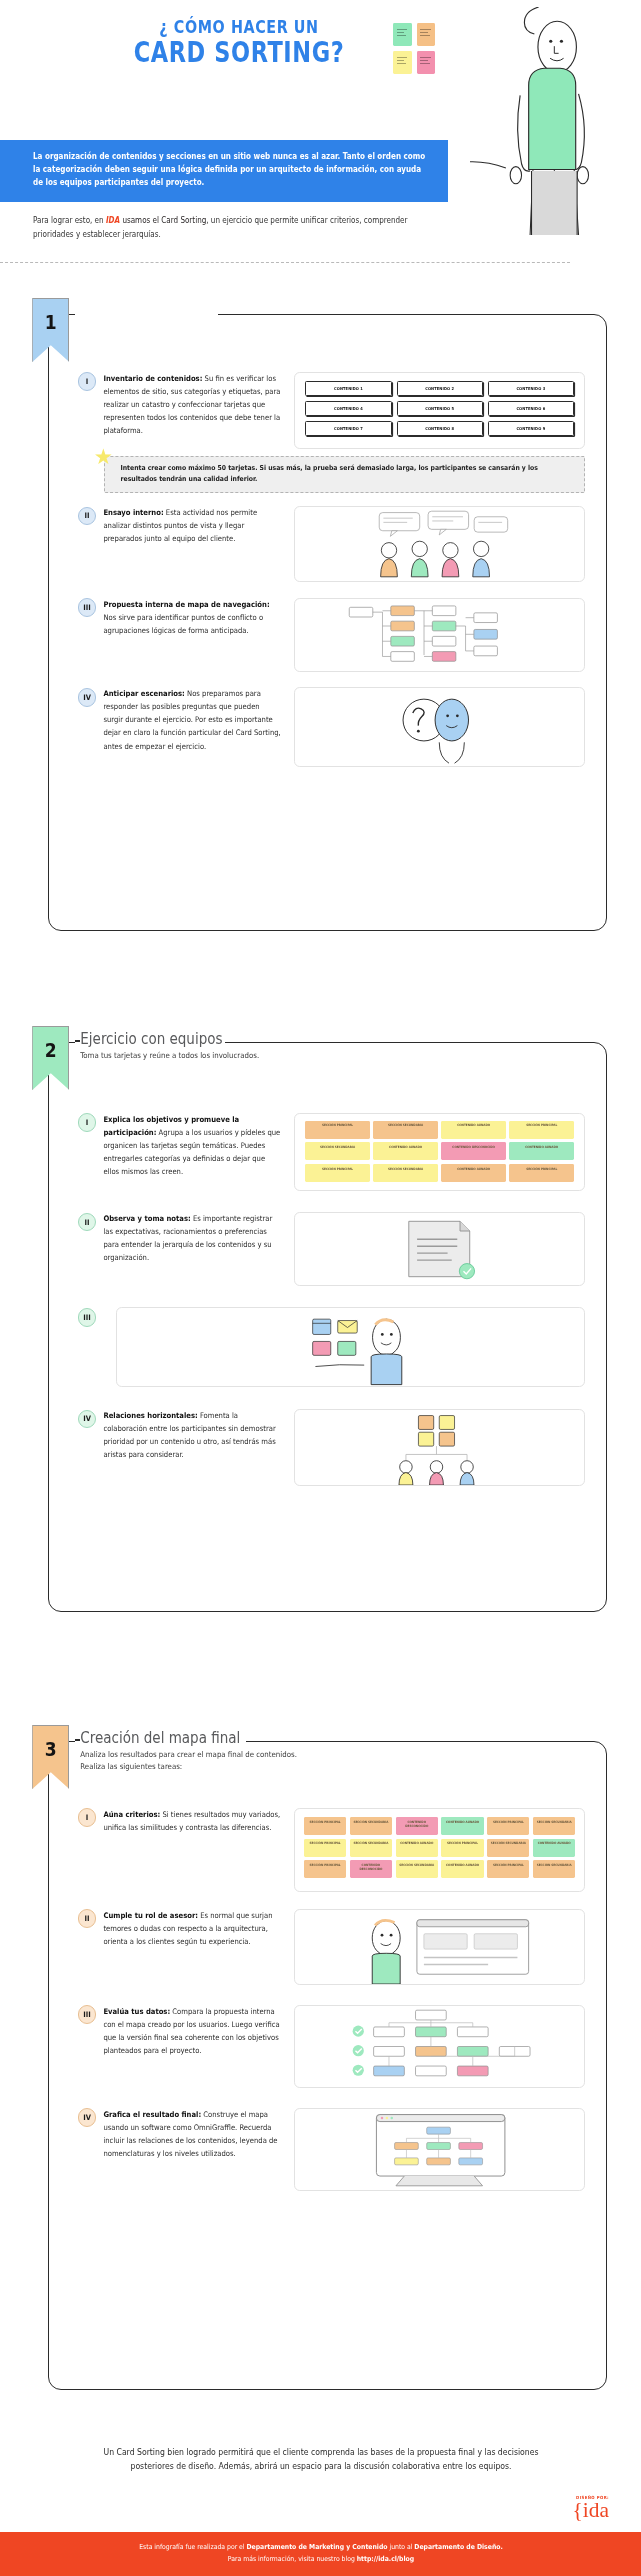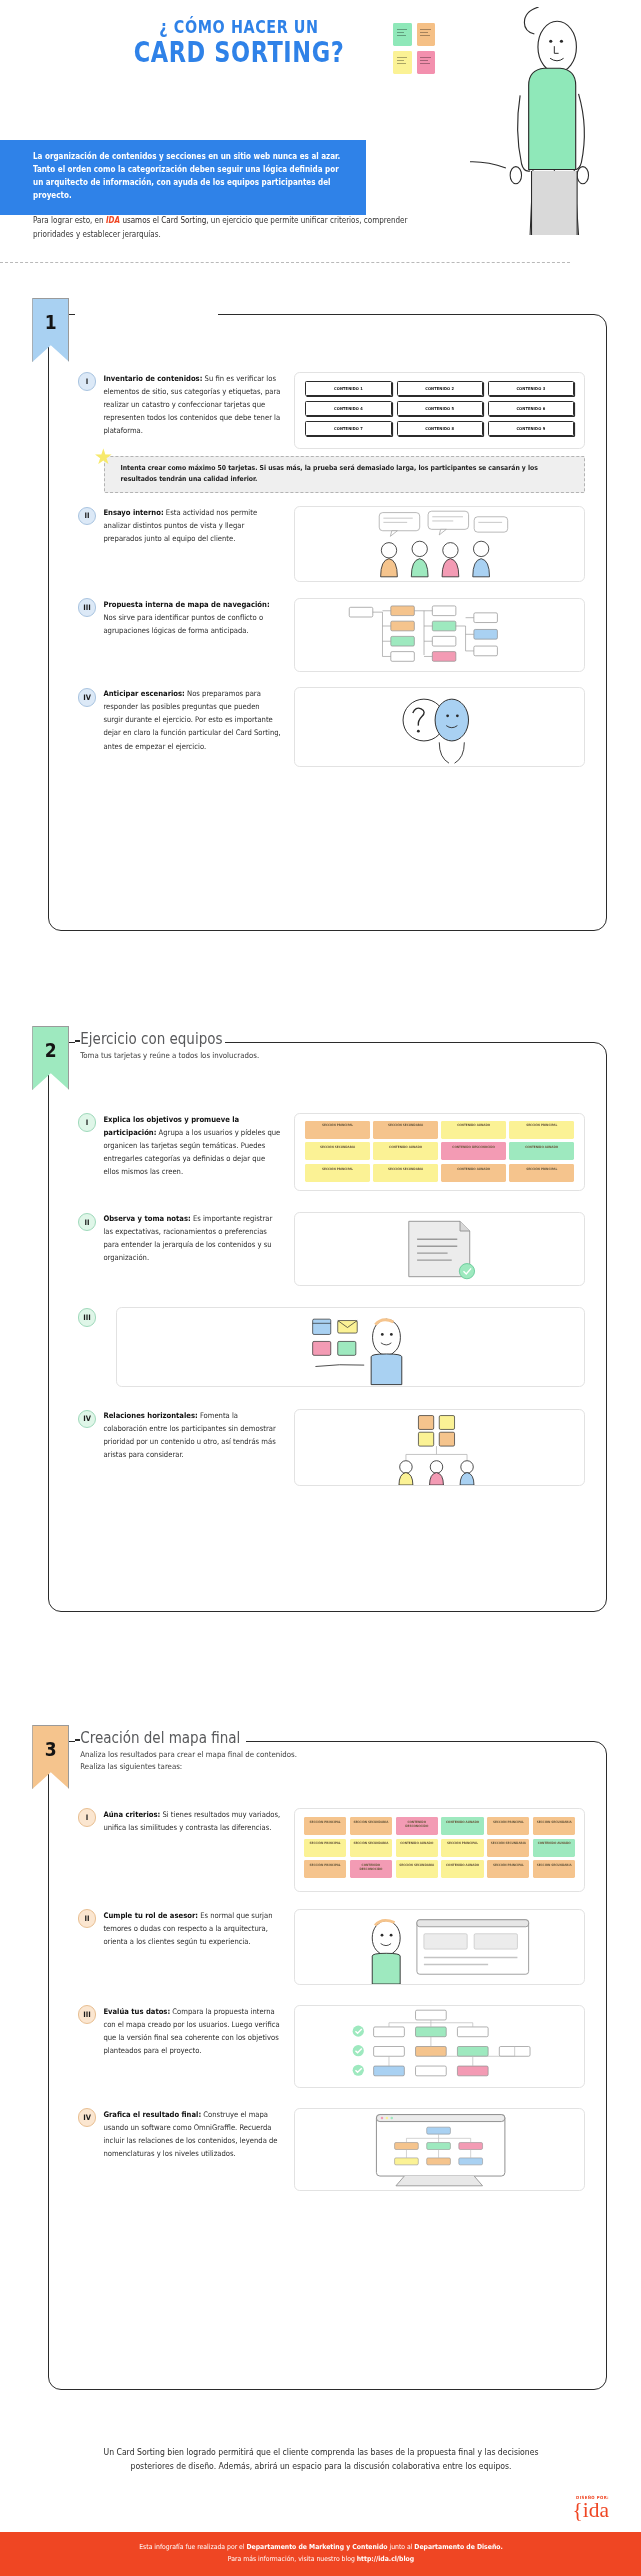--- a/index.html
+++ b/index.html
@@ -34,21 +34,21 @@
   .sticky i:nth-child(3){ top:12px; width:9.3px;}
   .s-green { background:#8fe8b9; }
   .s-orange{ background:#f5c086; }
   .s-yellow{ background:#fbf295; }
   .s-pink  { background:#f390ae; }
 
   .person { position:absolute; left:470px; top:7.1px; width:143px; height:228px; }
 
   
   .blue-box {
-    position:absolute; left:0; top:140px; width:366px; padding:11.4px 17px 11.4px 33px;
+    position:absolute; left:0; top:140px; width:448px; padding:11.4px 17px 11.4px 33px;
     background:#2f82e8; color:#fff;
     font-size:8px; line-height:1.62; font-weight:700;
     font-family:"DejaVu Sans Condensed","Liberation Sans Narrow","Liberation Sans", sans-serif;
   }
   .intro-para {
     position:absolute; left:33px; top:214px; width:399px;
     font-size:8px; line-height:1.7; color:#333;
     font-family:"DejaVu Sans Condensed","Liberation Sans Narrow","Liberation Sans", sans-serif;
   }
   .intro-para .hl { color:#ef4623; font-weight:700;font-style:italic; }

